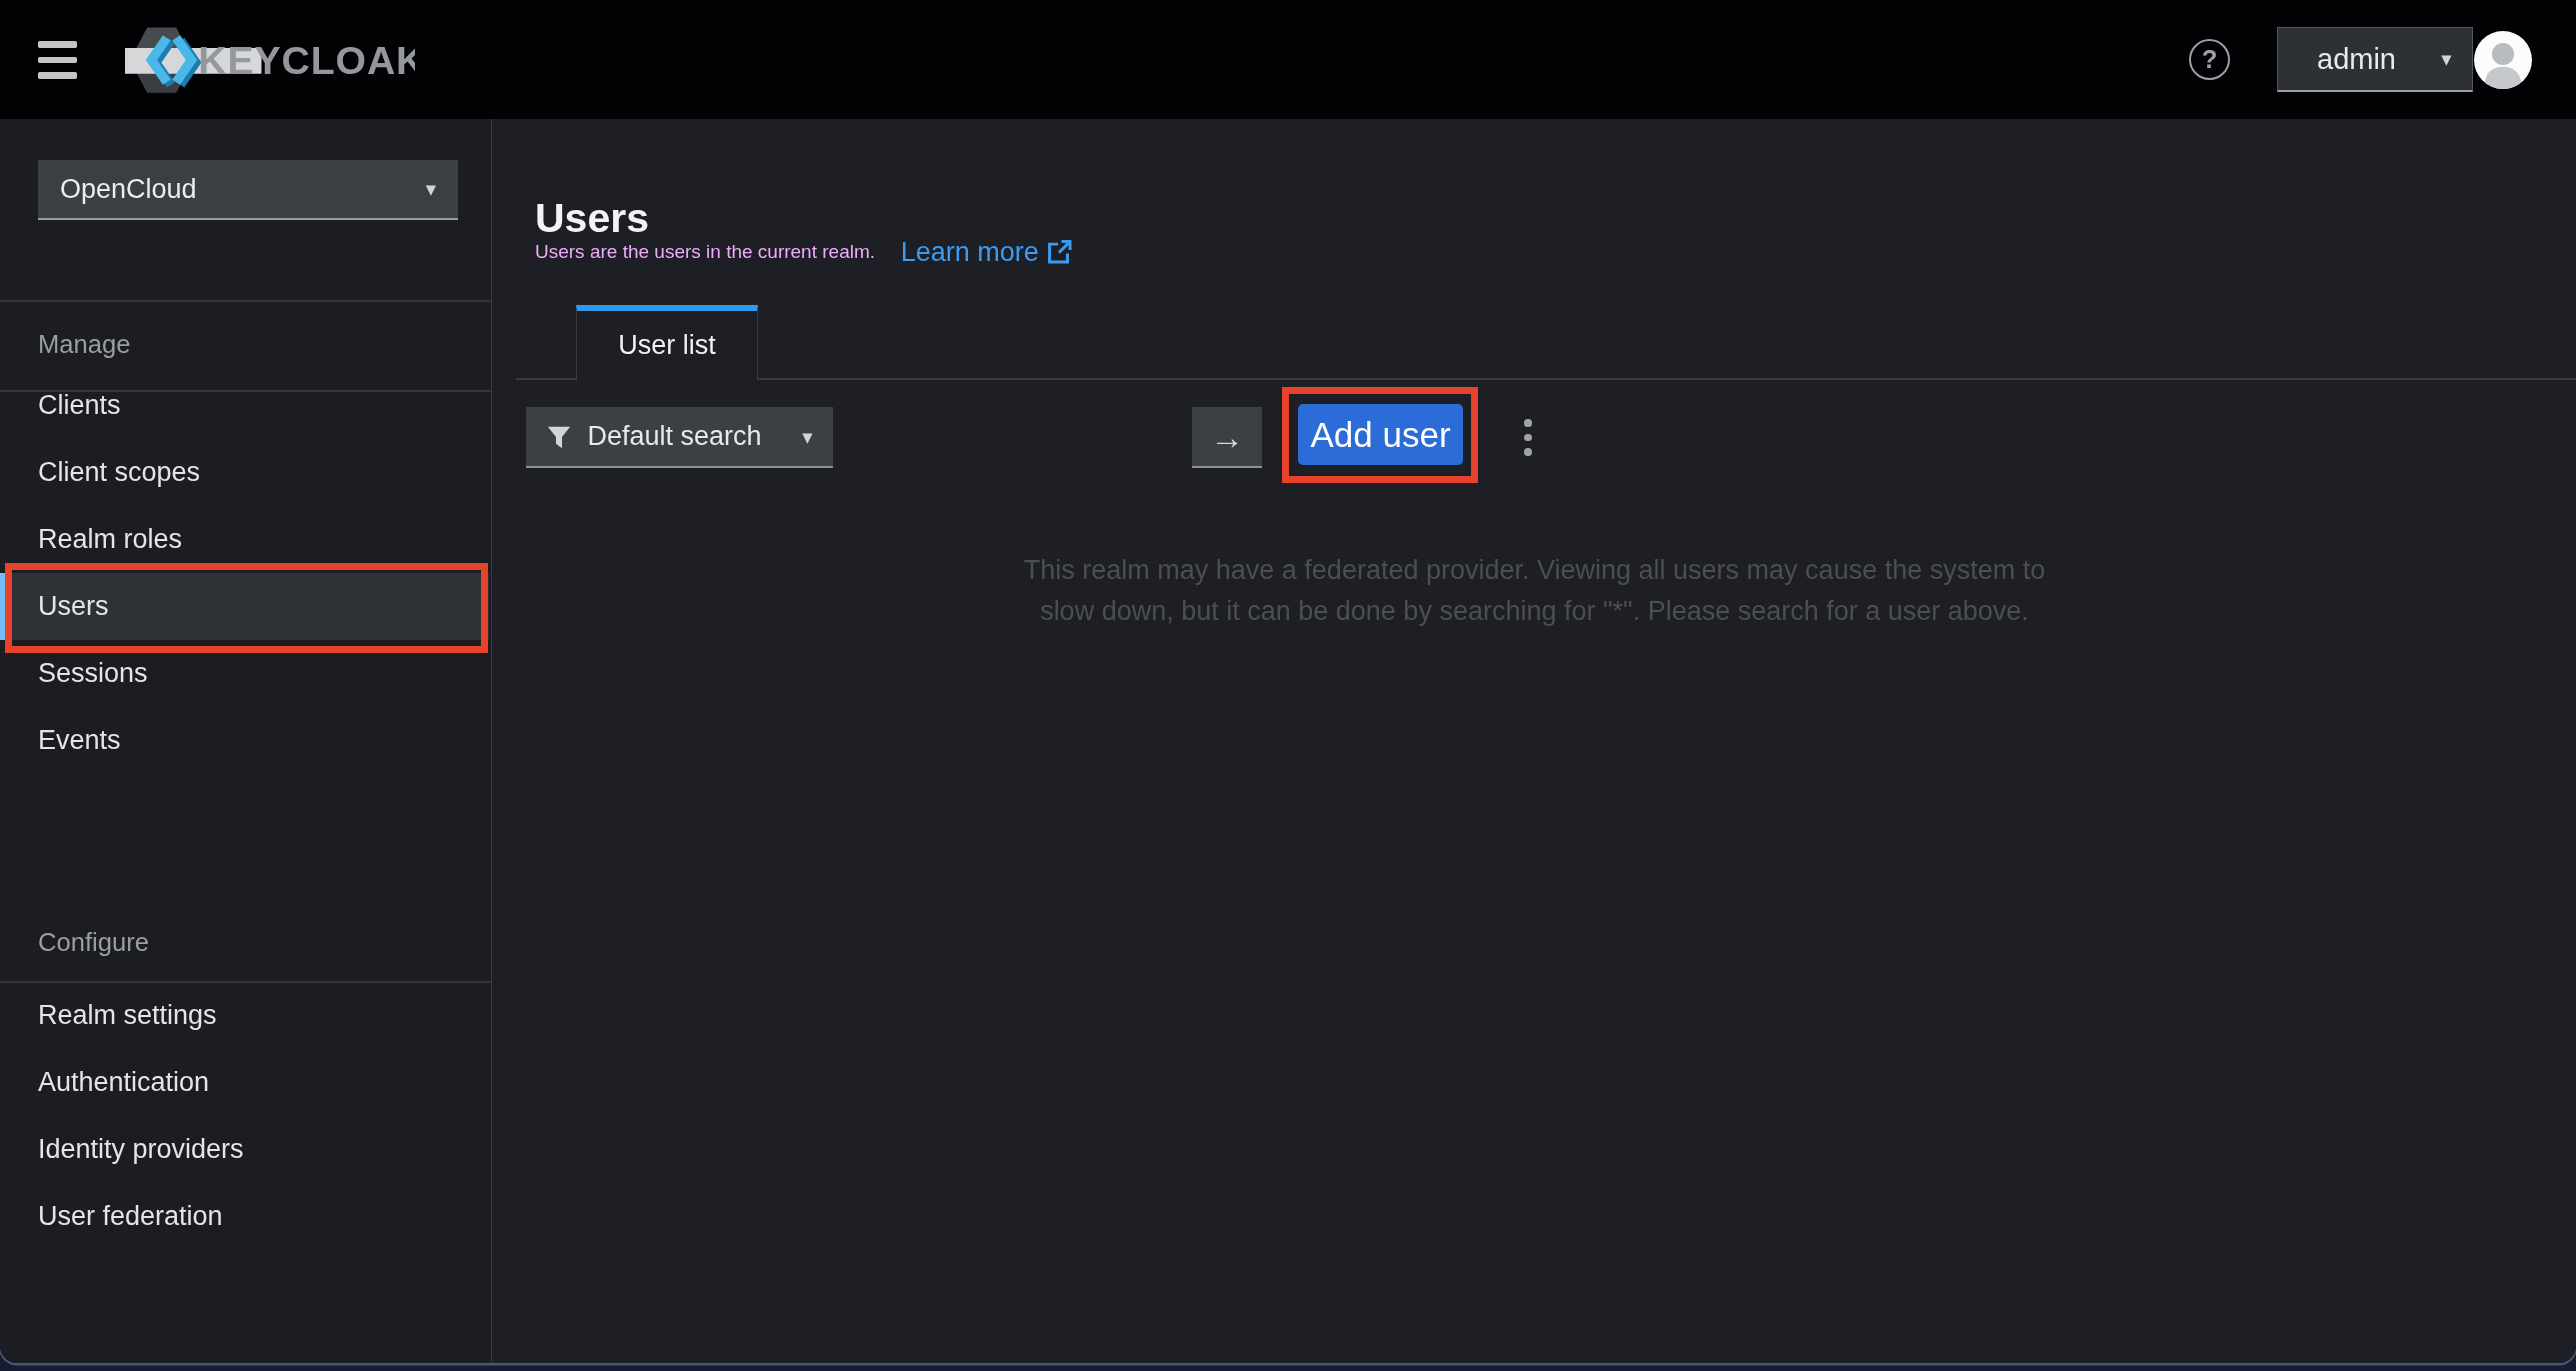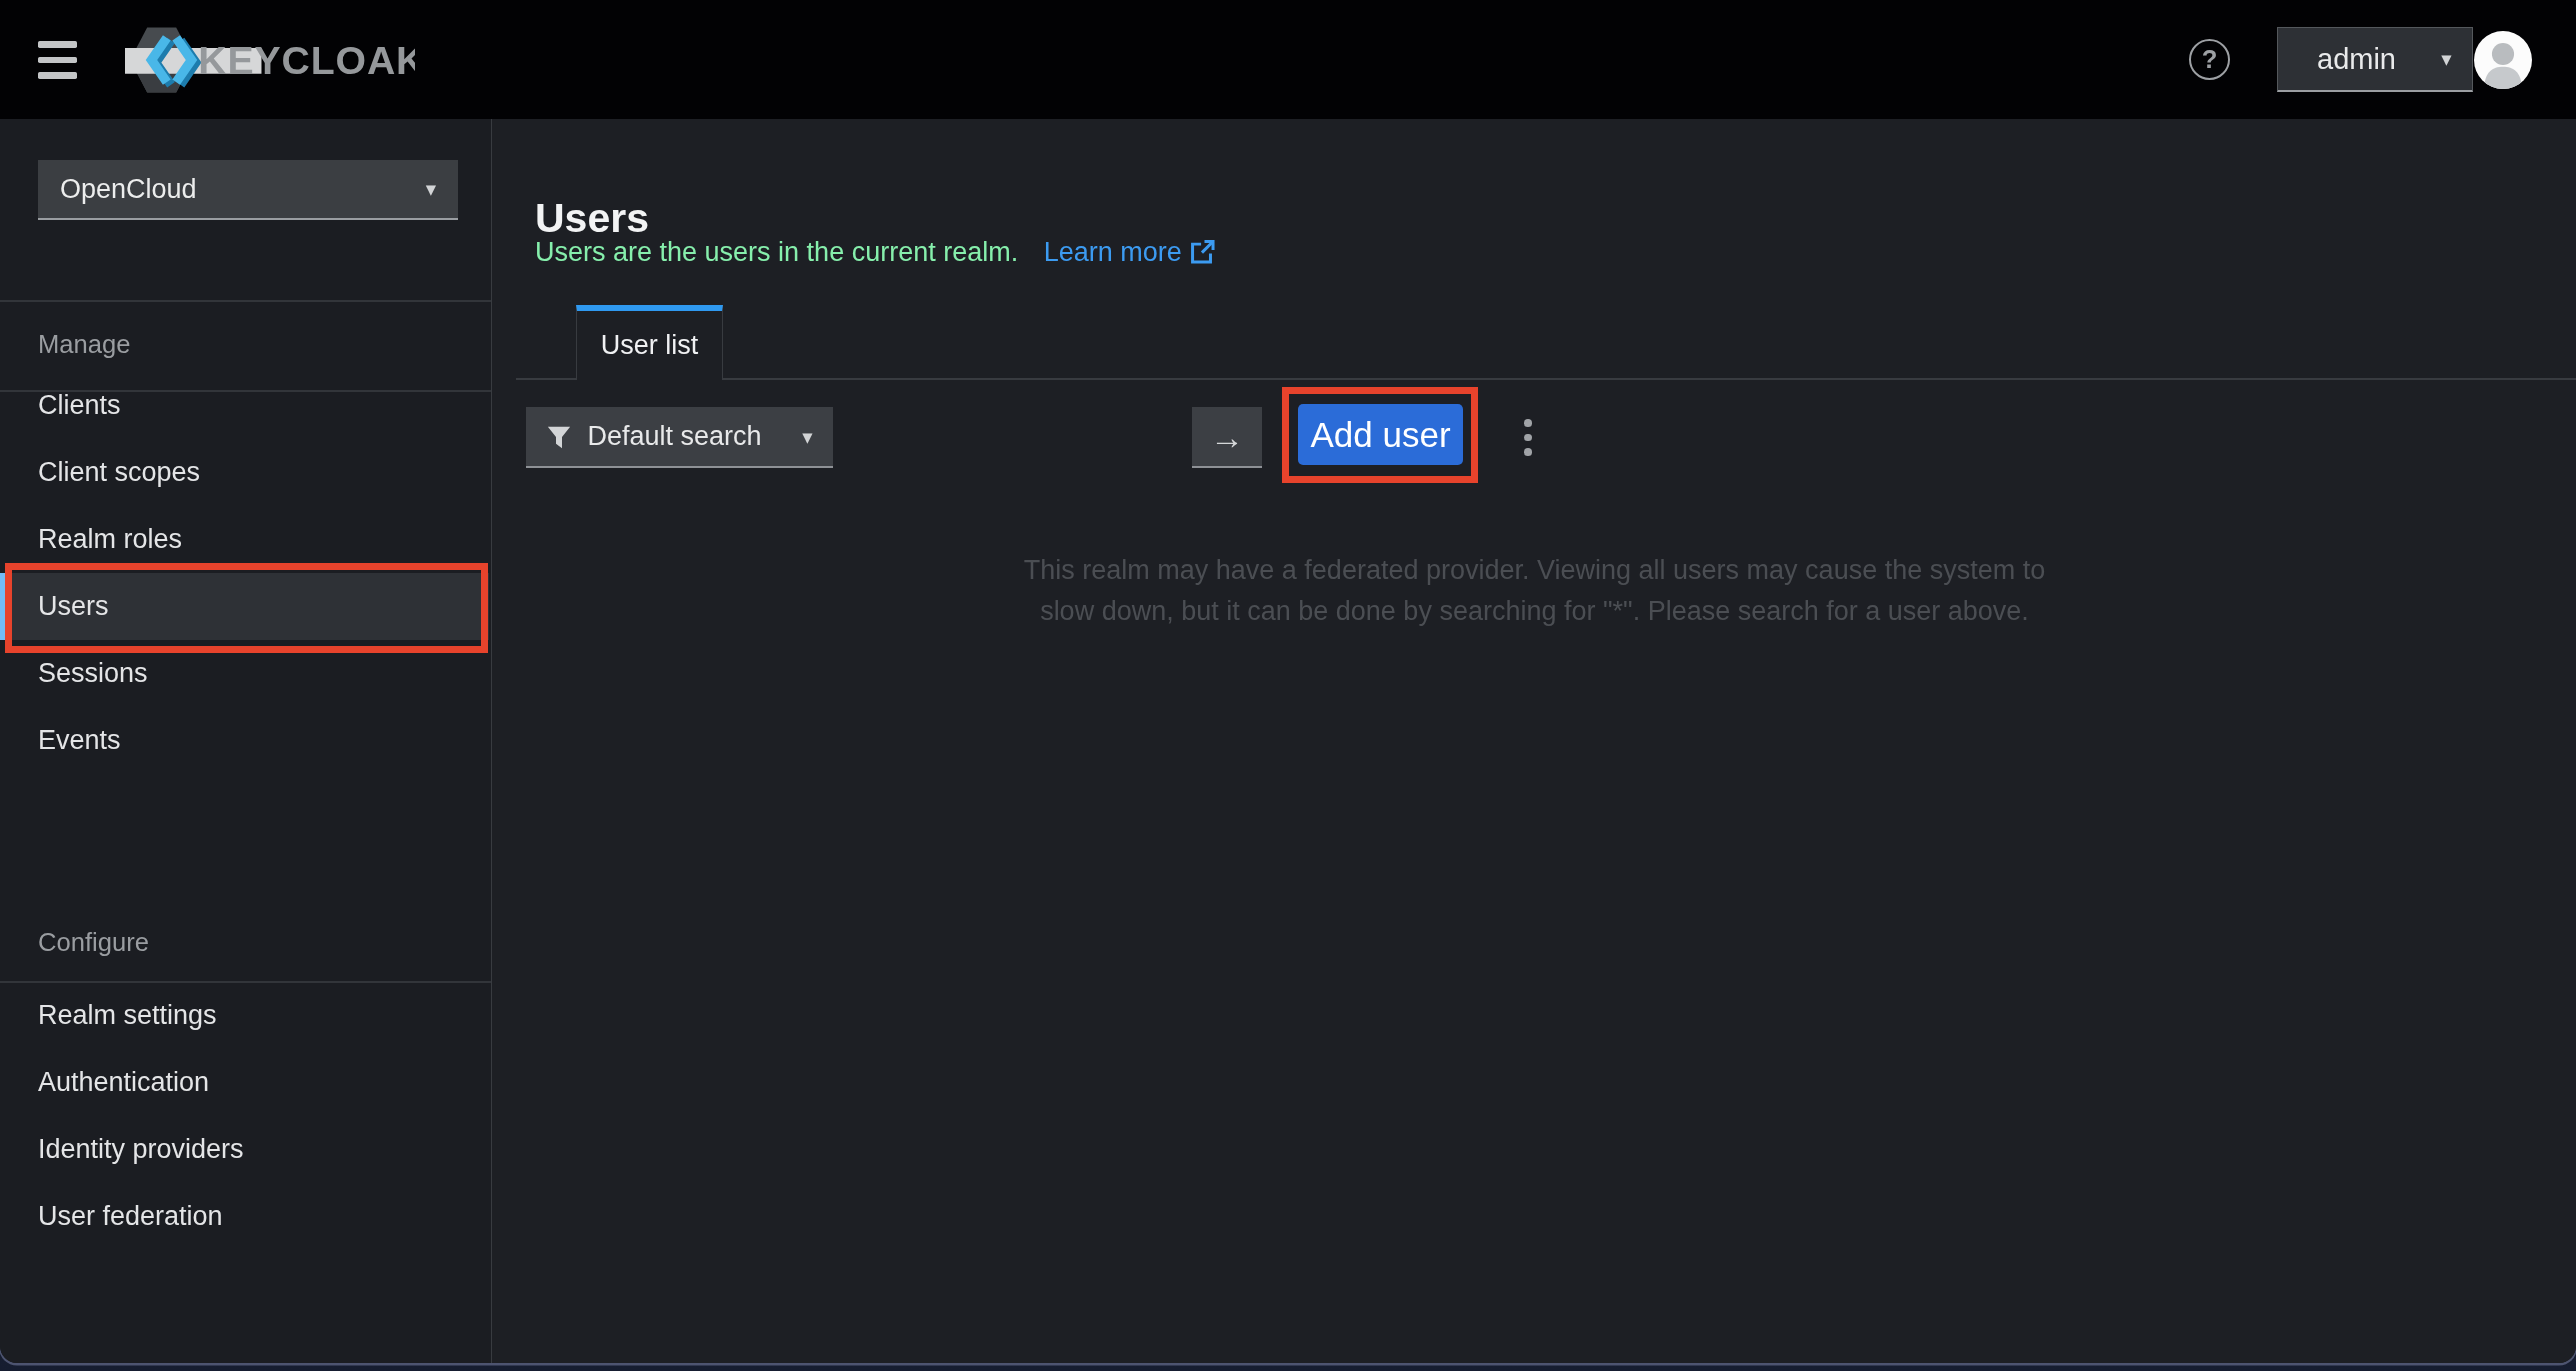--- a/index.html
+++ b/index.html
@@ -43,25 +43,25 @@
   .section-label { position:absolute; left:38px; font-size:25.6px; color:#9a9da1; }
   .nav { position:absolute; left:0; right:1.7px; list-style:none; margin:0; padding:0; }
   .nav-item { height:67px; display:flex; align-items:center; padding-left:38px;
     font-size:27px; color:#e4e5e7; cursor:pointer; }
   .nav-item.current { background:#2e3136; border-left:8.5px solid #73bcf7; padding-left:30px; }
 
   
   .main { position:absolute; top:119px; left:494px; right:0; bottom:0; background:#1d1f24; }
   .page-title { position:absolute; left:41px; top:49px; font-size:41px; font-weight:700; color:#f2f3f4; }
   .page-desc { position:absolute; left:41px; top:114px; height:38px; display:flex; align-items:center; gap:25.6px; }
-  .page-desc .desc-text { font-size:27px; color:#86efac; }
+  .page-desc .desc-text { font-size:19px; color:#f0abfc; }
   .learn-more { display:flex; align-items:center; gap:8.5px; color:#3c9bf1; font-size:27px; cursor:pointer; }
 
   .tab-row-line { position:absolute; left:22px; right:0; top:259px; height:1.7px; background:#383b40; }
-  .tab { position:absolute; left:82px; top:186px; width:147px; height:75px; background:#1d1f24;
+  .tab { position:absolute; left:82px; top:186px; width:182px; height:75px; background:#1d1f24;
     border-top:6.8px solid #2f99f0; border-left:1.7px solid #383b40; border-right:1.7px solid #383b40;
     box-sizing:border-box; display:flex; align-items:center; justify-content:center;
     font-size:27px; color:#f0f1f3; z-index:2; cursor:pointer; }
 
   .tool-seg { position:absolute; top:288px; height:61px; background:#3c3f44;
     border-bottom:2.6px solid #8e9196; box-sizing:border-box; display:flex; align-items:center; }
   .filter-dropdown { left:32px; width:307px; padding:0 20.5px; gap:17px; cursor:pointer; }
   .filter-dropdown .label { color:#e8e9ea; font-size:27px; }
   .search-box { left:343px; width:351px; padding:0 19px; gap:15.4px; }
   .search-box input { background:transparent; border:none; outline:none; color:#e8e9ea;

